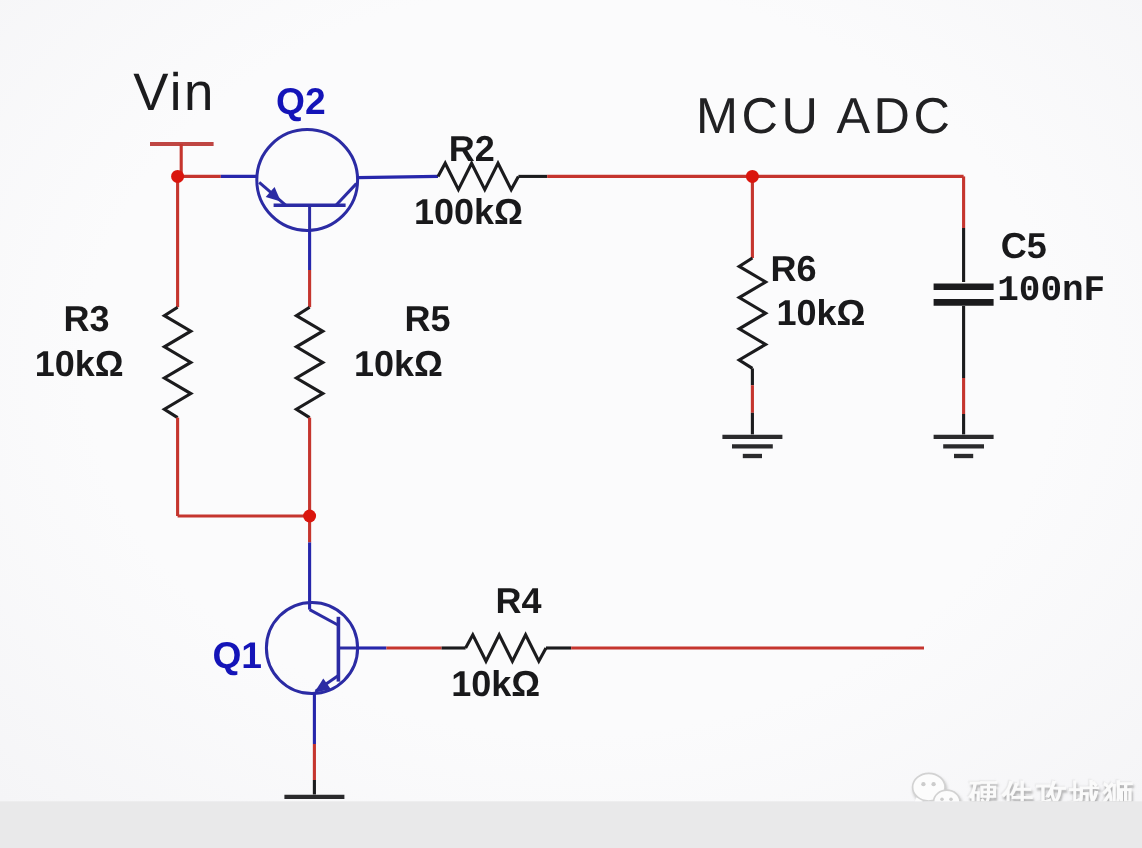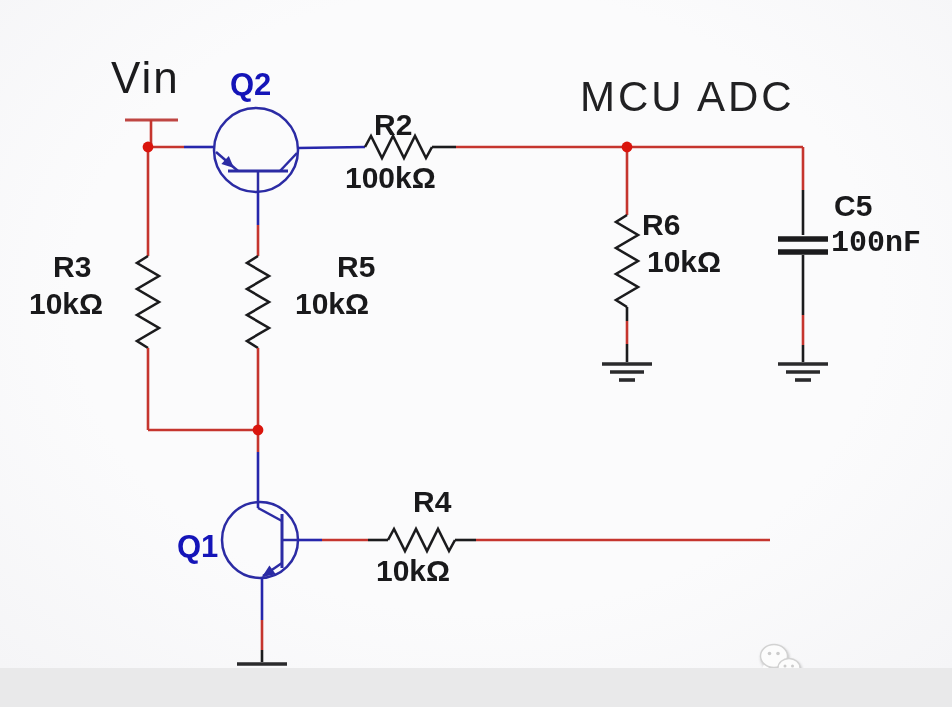--- a/index.html
+++ b/index.html
@@ -172,13 +172,14 @@
 
   <div class="lbl lbl-ref" style="left:294px;top:252px;margin-left:43px;">R5</div>
   <div class="lbl lbl-ref" style="left:295px;top:289px;">10kΩ</div>
 
   <div class="lbl lbl-blue" style="left:177px;top:499px;margin-top:32px;">Q1</div>
 
   <div class="lbl lbl-ref" style="left:413px;top:487px;text-align:center;">R4</div>
   <div class="lbl lbl-ref" style="left:376px;top:556px;">10kΩ</div>
 
 
+  <div class="lbl watermark-text" style="left:807px;top:650px;">硬件攻城狮</div>
 </div>
 
 </body></html>

